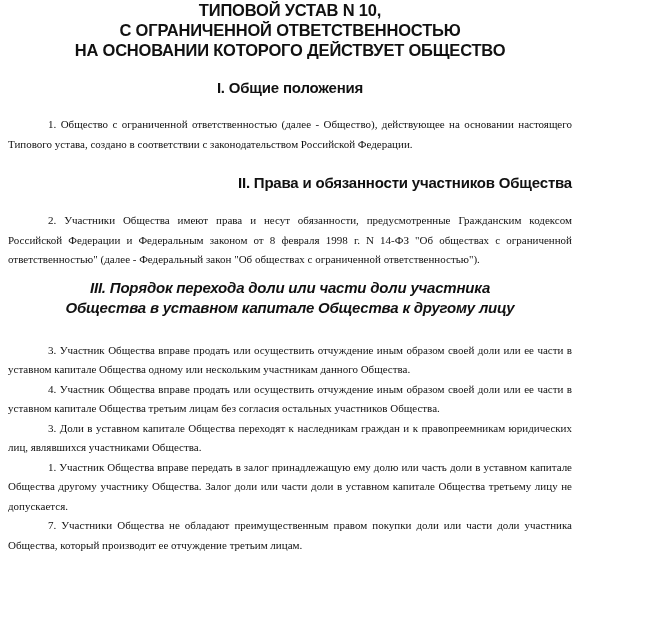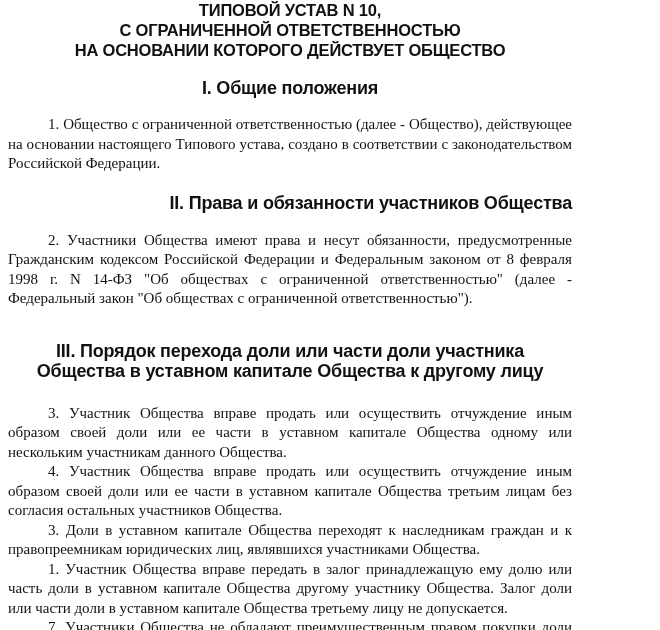--- a/index.html
+++ b/index.html
@@ -27,40 +27,40 @@
       line-height: 20px;
       text-align: center;
       margin: 0;
       padding-top: 0px;
       letter-spacing: -0.2px;
     }
     .title .line { display: block; }
     .section-heading {
       font-family: "Liberation Sans", sans-serif;
       font-weight: bold;
-      font-size: 18px;
+      font-size: 15px;
       line-height: 20px;
       text-align: center;
       margin: 0;
       letter-spacing: -0.2px;
     }
     .section-heading .line { display: block; }
     .para {
       font-family: "Liberation Serif", serif;
-      font-size: 15px;
+      font-size: 11px;
       line-height: 19.5px;
       text-align: justify;
       text-indent: 40px;
       margin: 0;
     }
     #h1 { margin-top: 18px; }
     #p1 { margin-top: 17px; }
     #h2 { margin-top: 19px; text-align: right; }
     #p2 { margin-top: 18px; }
-    #h3 { margin-top: 32px; }
+    #h3 { margin-top: 8px; font-style: italic; }
     #p3 { margin-top: 23px; }
   </style>
 </head>
 <body>
 
 <div class="page">
 
   <h1 class="title">
     <span class="line">ТИПОВОЙ УСТАВ N 10,</span>
     <span class="line">С ОГРАНИЧЕННОЙ ОТВЕТСТВЕННОСТЬЮ</span>

